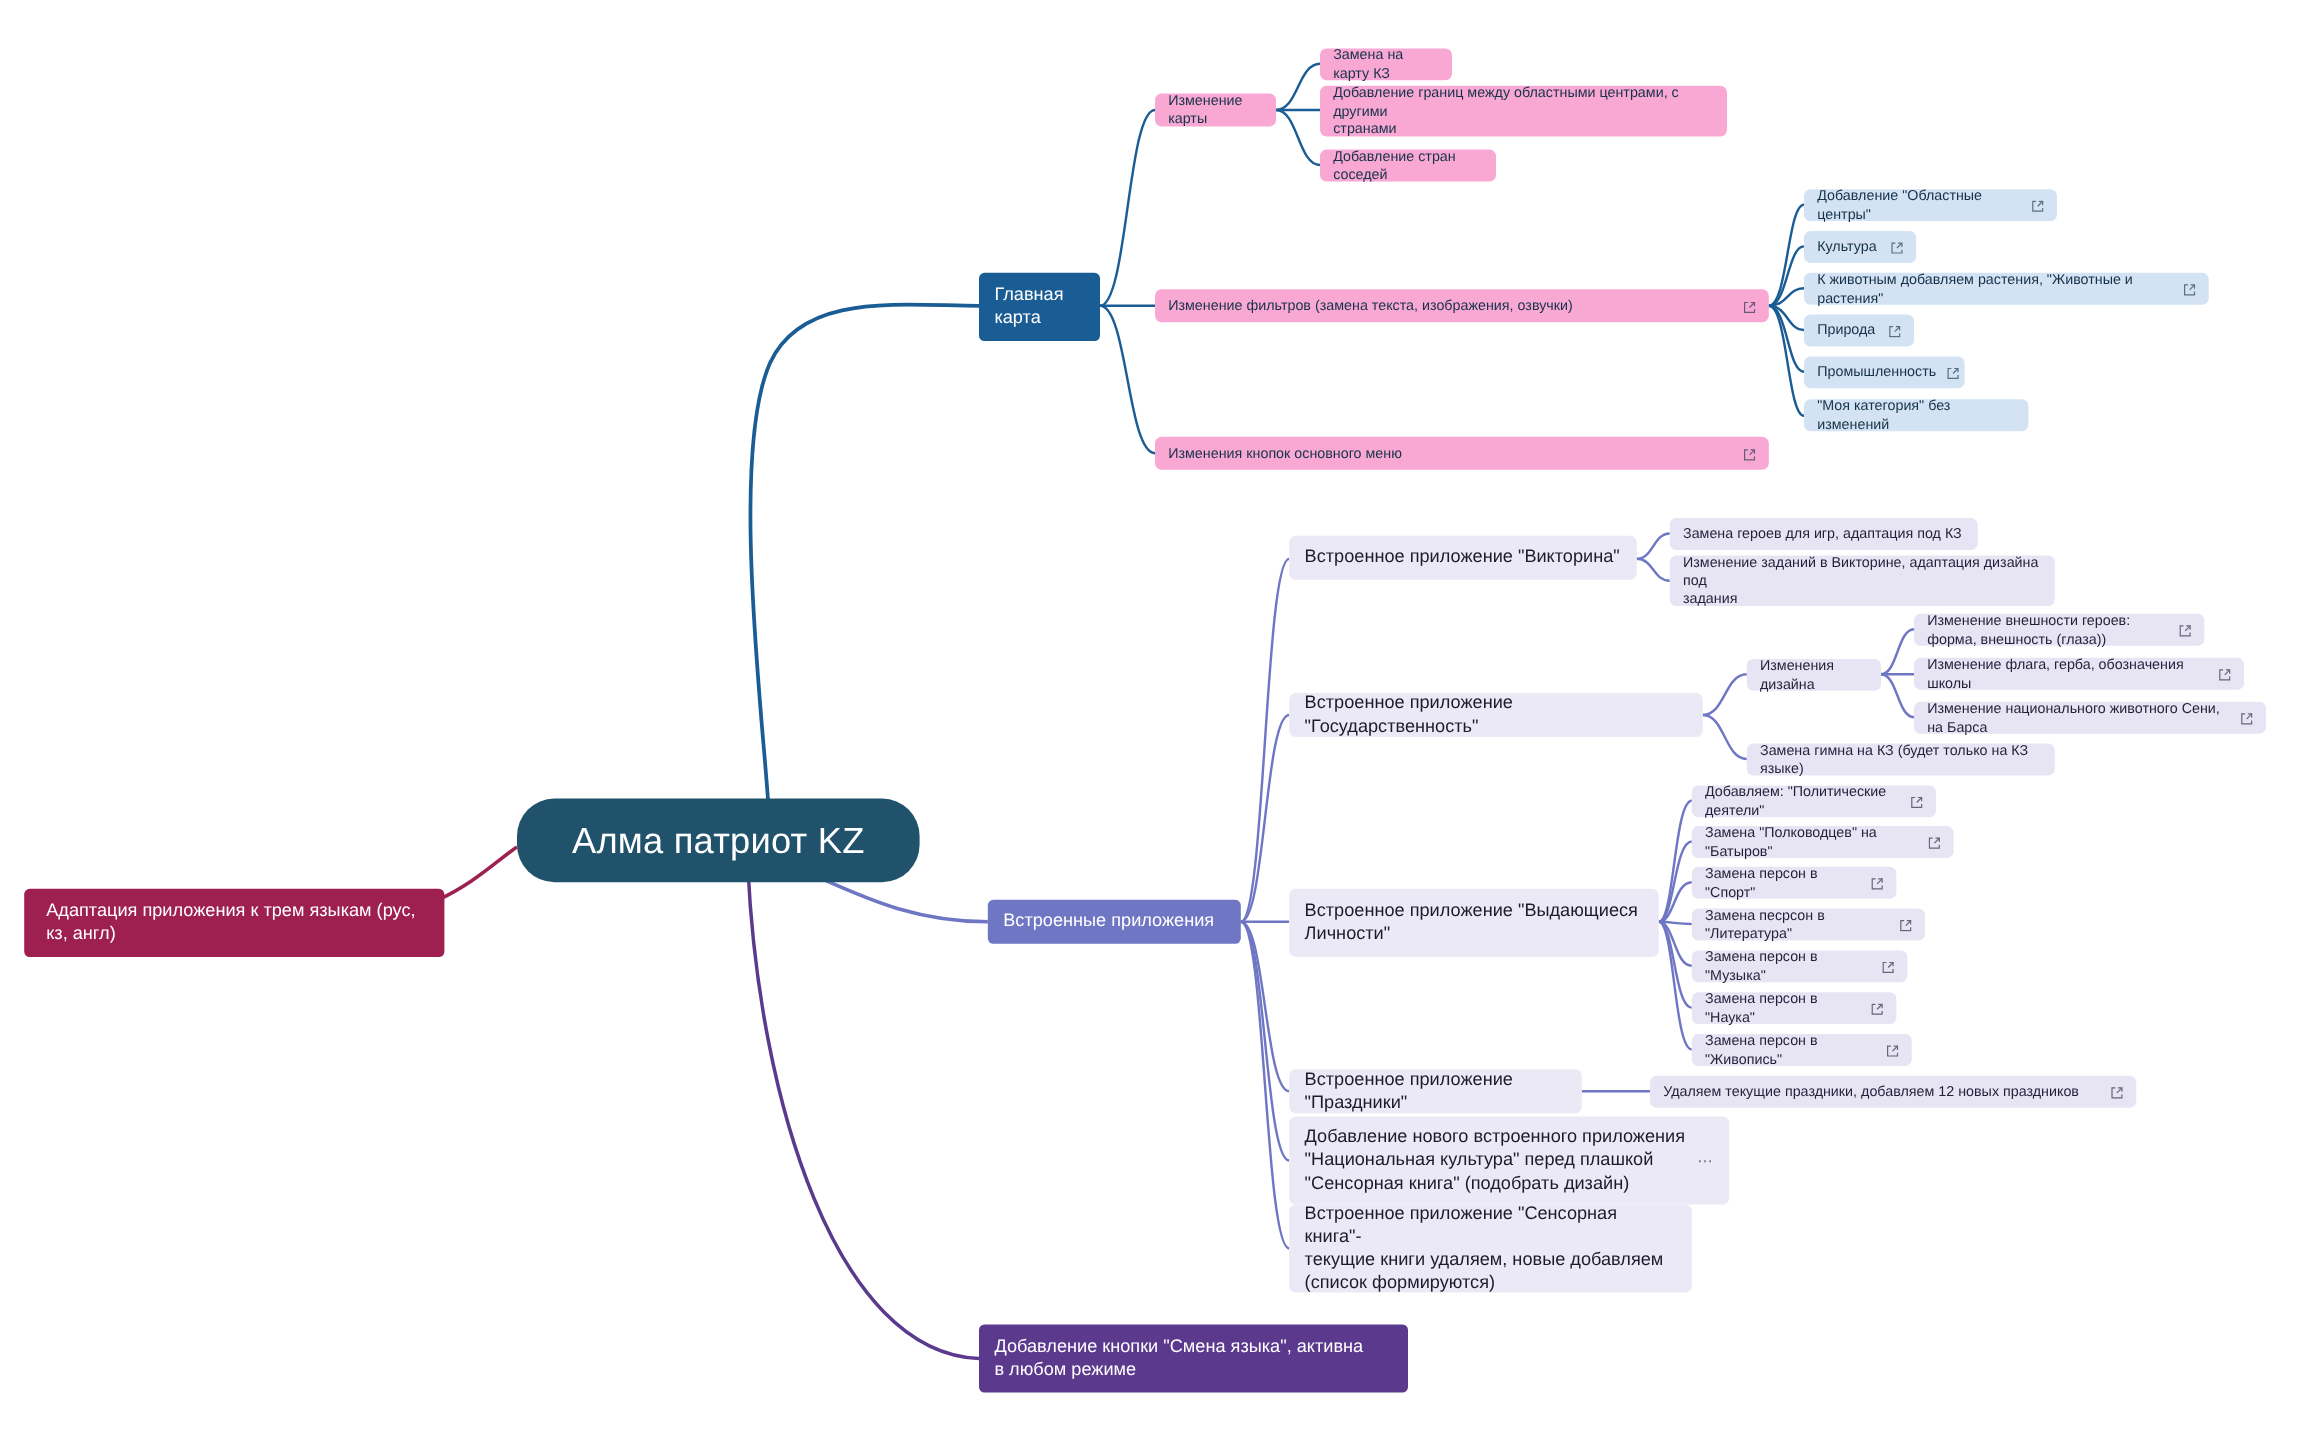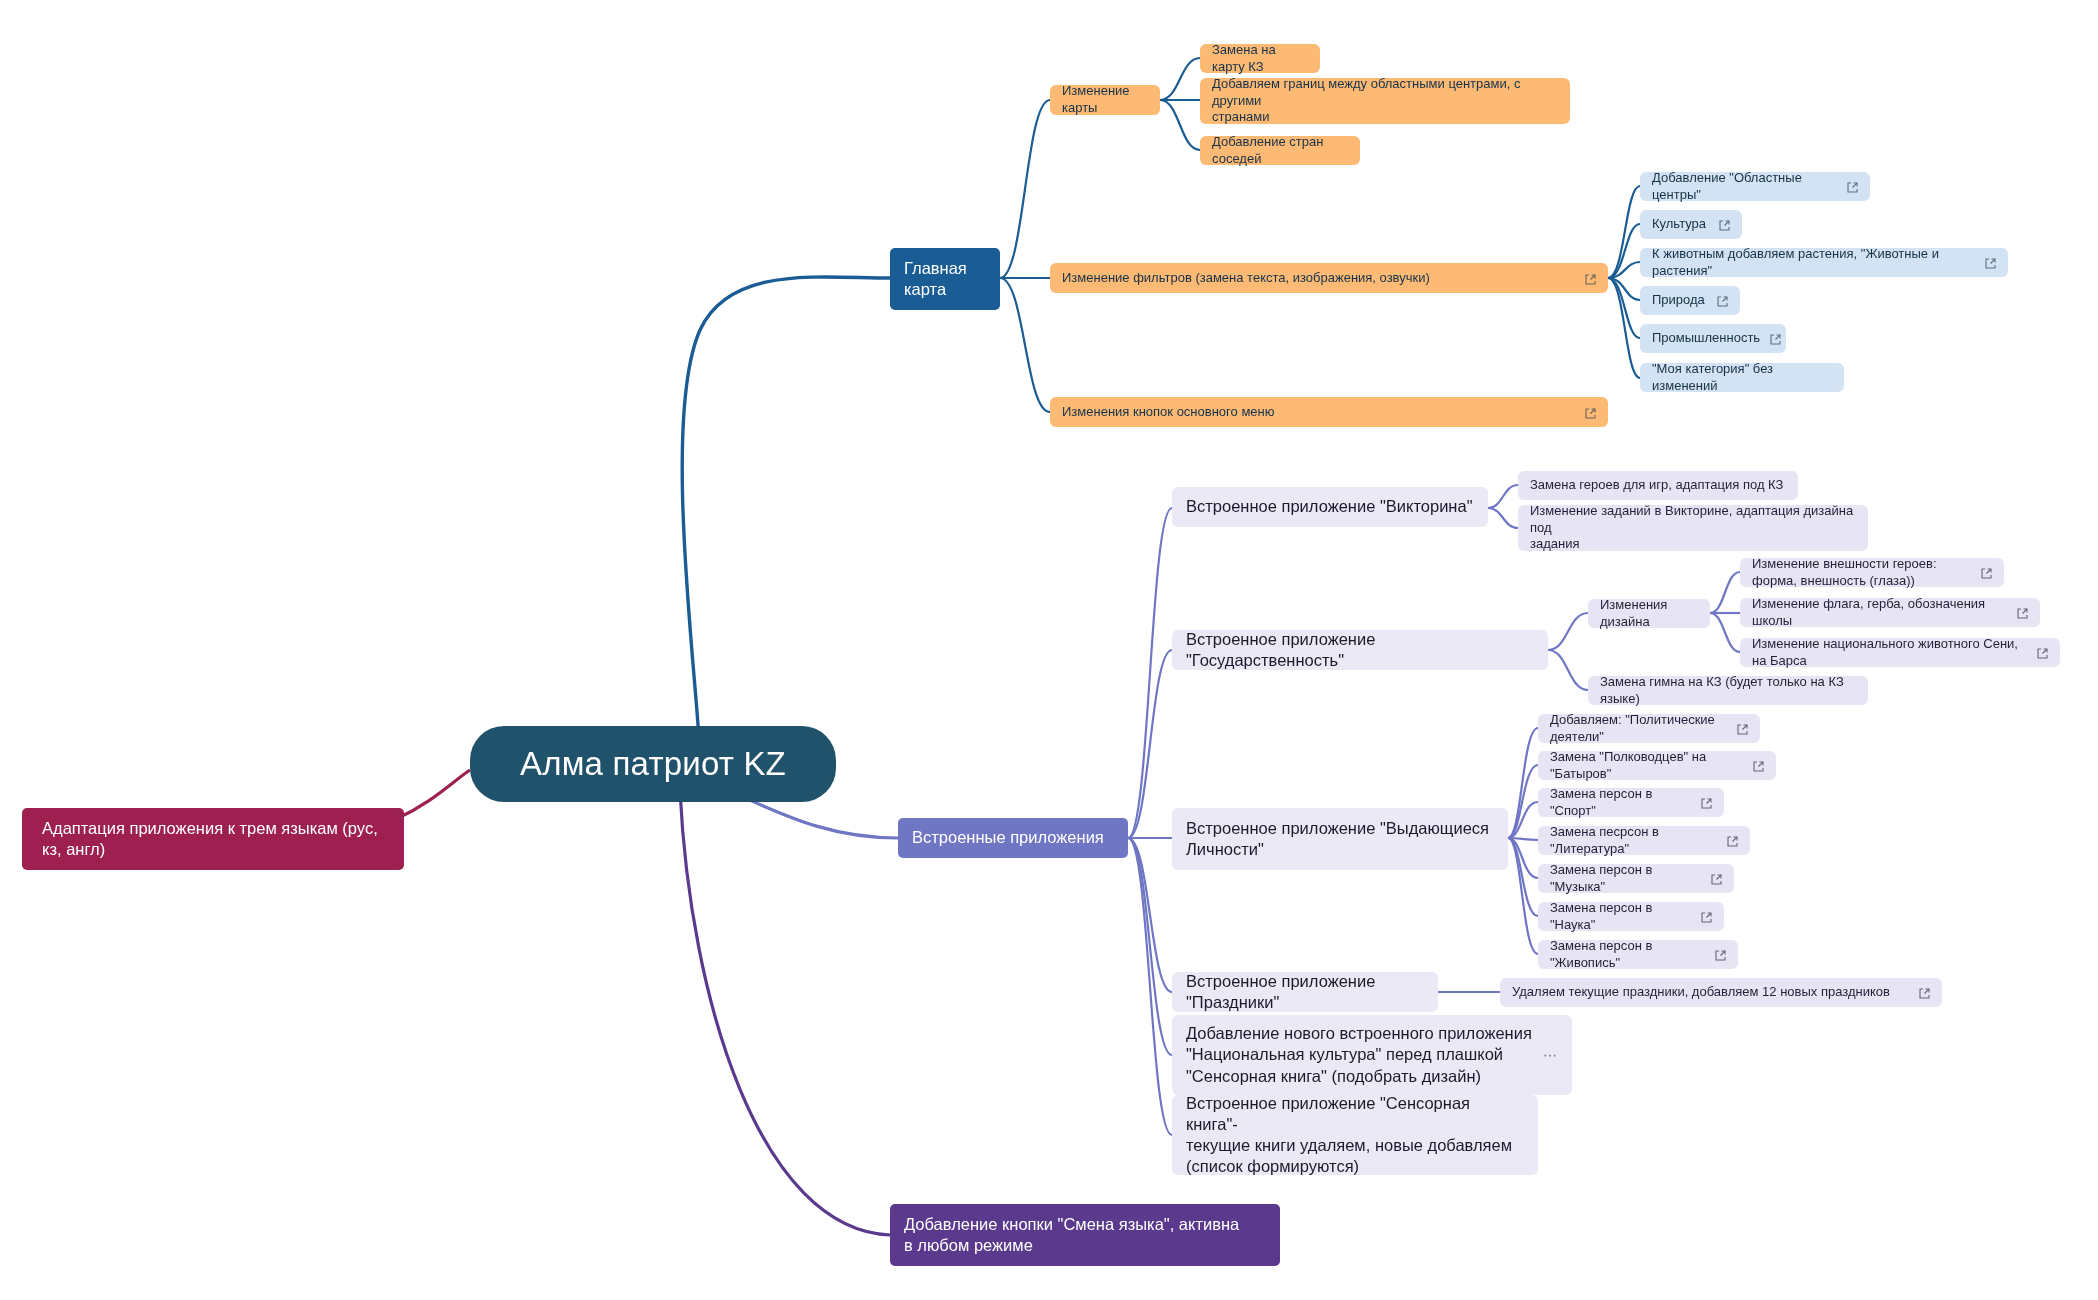--- a/index.html
+++ b/index.html
@@ -73,21 +73,21 @@
   }
   .l1-purple {
     background: #5b3a8e;
     color: #ffffff;
     font-size: 16.5px;
     padding: 11px 14px;
     border-radius: 5px;
   }
   
   .lt-blue {
-    background: #fdba74;
+    background: #f9a8d4;
     color: #16324a;
     font-size: 13px;
     padding: 7px 12px;
   }
   .lt-blue2 {
     background: #d4e3f3;
     color: #16324a;
     font-size: 13px;
     padding: 7px 12px;
   }
@@ -210,21 +210,21 @@
 
   <div class="node lt-blue" style="left:1050px; top:85px; width:110px; height:30px;">
     <span class="txt">Изменение карты</span>
   </div>
 
   <div class="node lt-blue" style="left:1200px; top:44px; width:120px; height:29px;">
     <span class="txt">Замена на карту КЗ</span>
   </div>
 
   <div class="node lt-blue" style="left:1200px; top:78px; width:370px; height:46px;">
-    <span class="txt">Добавляем границ между областными центрами, с другими
+    <span class="txt">Добавление границ между областными центрами, с другими
 странами</span>
   </div>
 
   <div class="node lt-blue" style="left:1200px; top:136px; width:160px; height:29px;">
     <span class="txt">Добавление стран соседей</span>
   </div>
 
   <div class="node lt-blue" style="left:1050px; top:263px; width:558px; height:30px;">
     <div class="row">
       <span class="txt">Изменение фильтров (замена текста, изображения, озвучки)</span>

